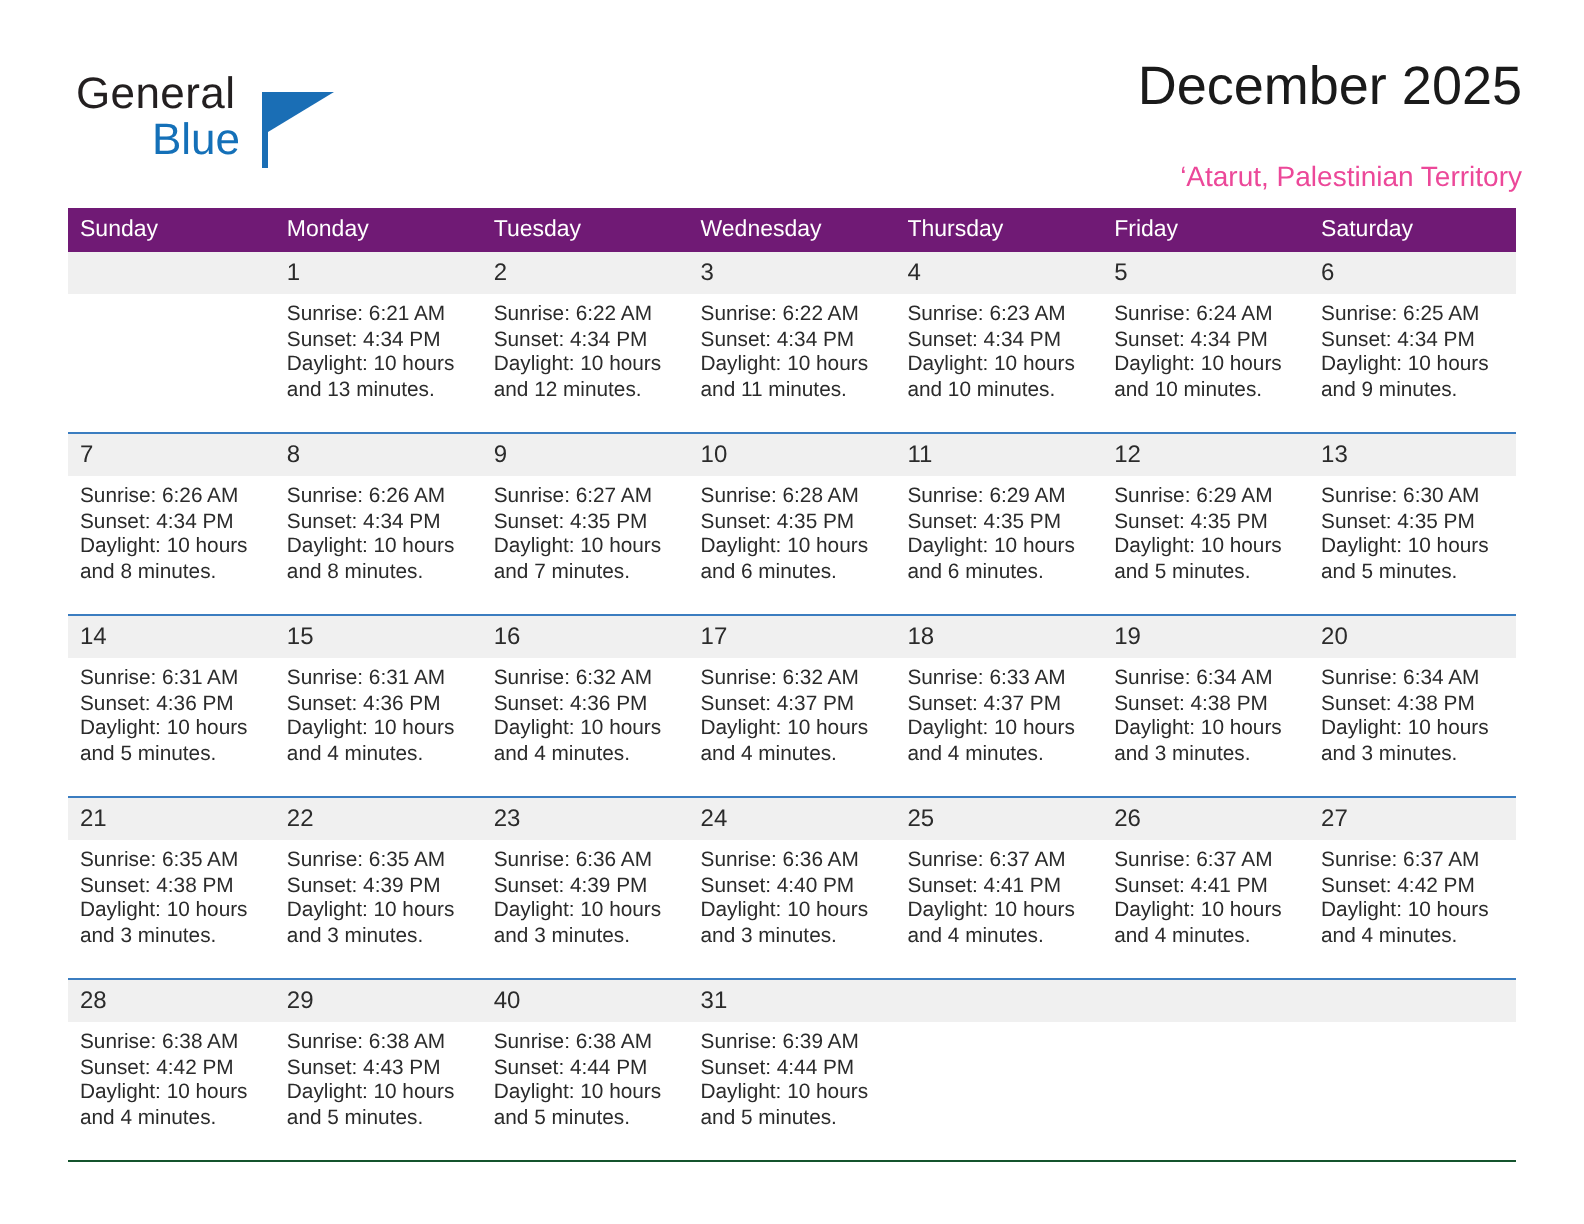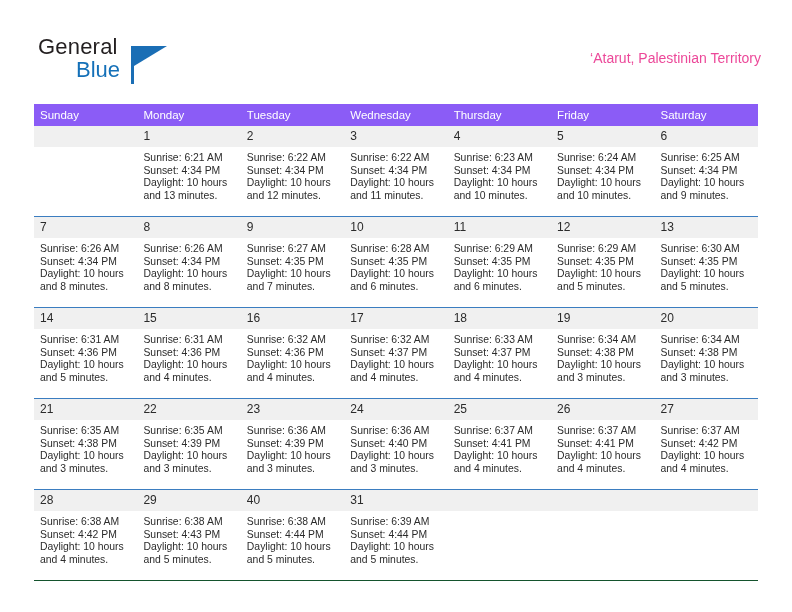--- a/index.html
+++ b/index.html
@@ -89,21 +89,21 @@
   
   .calendar {
     position: absolute;
     left: 34px;
     top: 104px;
     width: 724px;
     border-collapse: collapse;
     table-layout: fixed;
   }
   .calendar th {
-    background: #8b5cf6;
+    background: #701a75;
     color: #ffffff;
     font-size: 11.5px;
     font-weight: normal;
     text-align: left;
     padding: 5px 0 5px 6px;
     height: 12px;
     border: none;
   }
   .calendar td {
     vertical-align: top;
@@ -153,20 +153,21 @@
   <div class="header">
 
     <div class="brand">
       <span class="brand-general">General</span>
       <span class="brand-blue">Blue</span>
       <span class="brand-bar"></span>
       <span class="brand-triangle"></span>
     </div>
 
     <div class="title-block">
+      <div class="cal-title">December 2025</div>
       <div class="cal-subtitle">‘Atarut, Palestinian Territory</div>
     </div>
 
   </div>
 
   <table class="calendar">
     <thead>
       <tr>
         <th>Sunday</th>
         <th>Monday</th>

